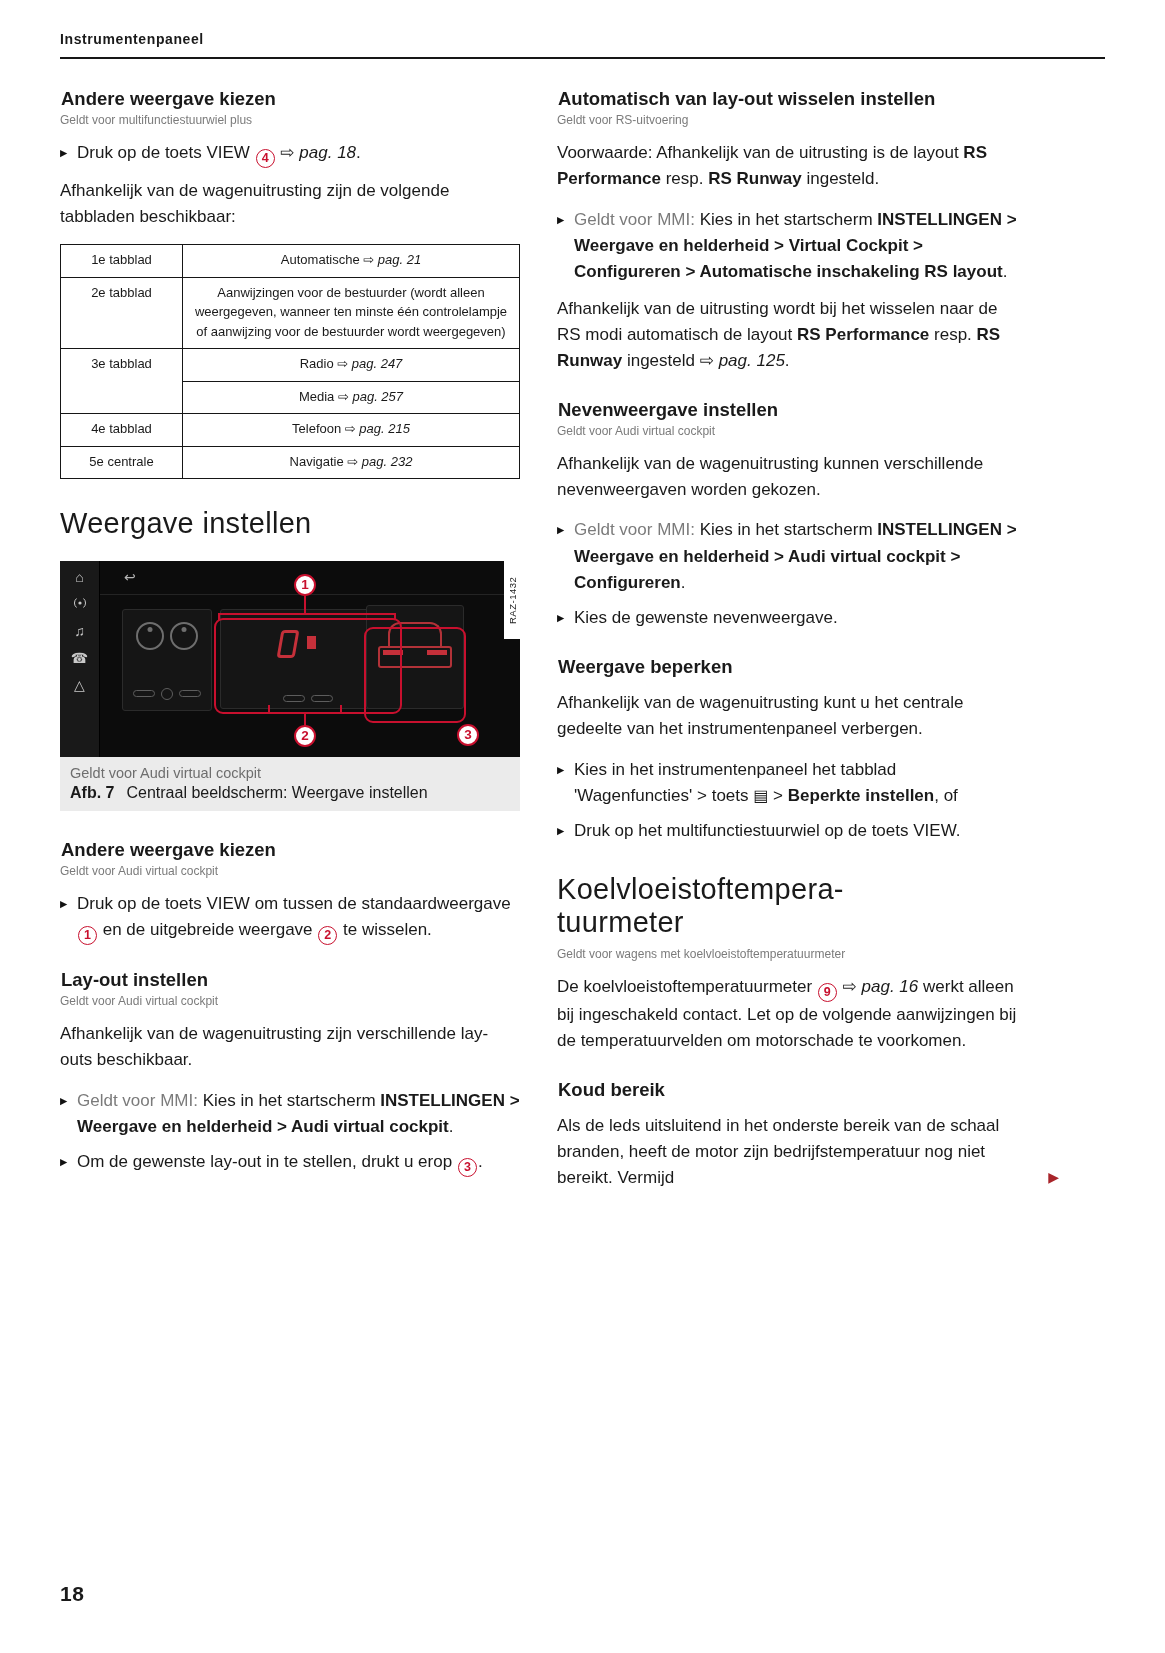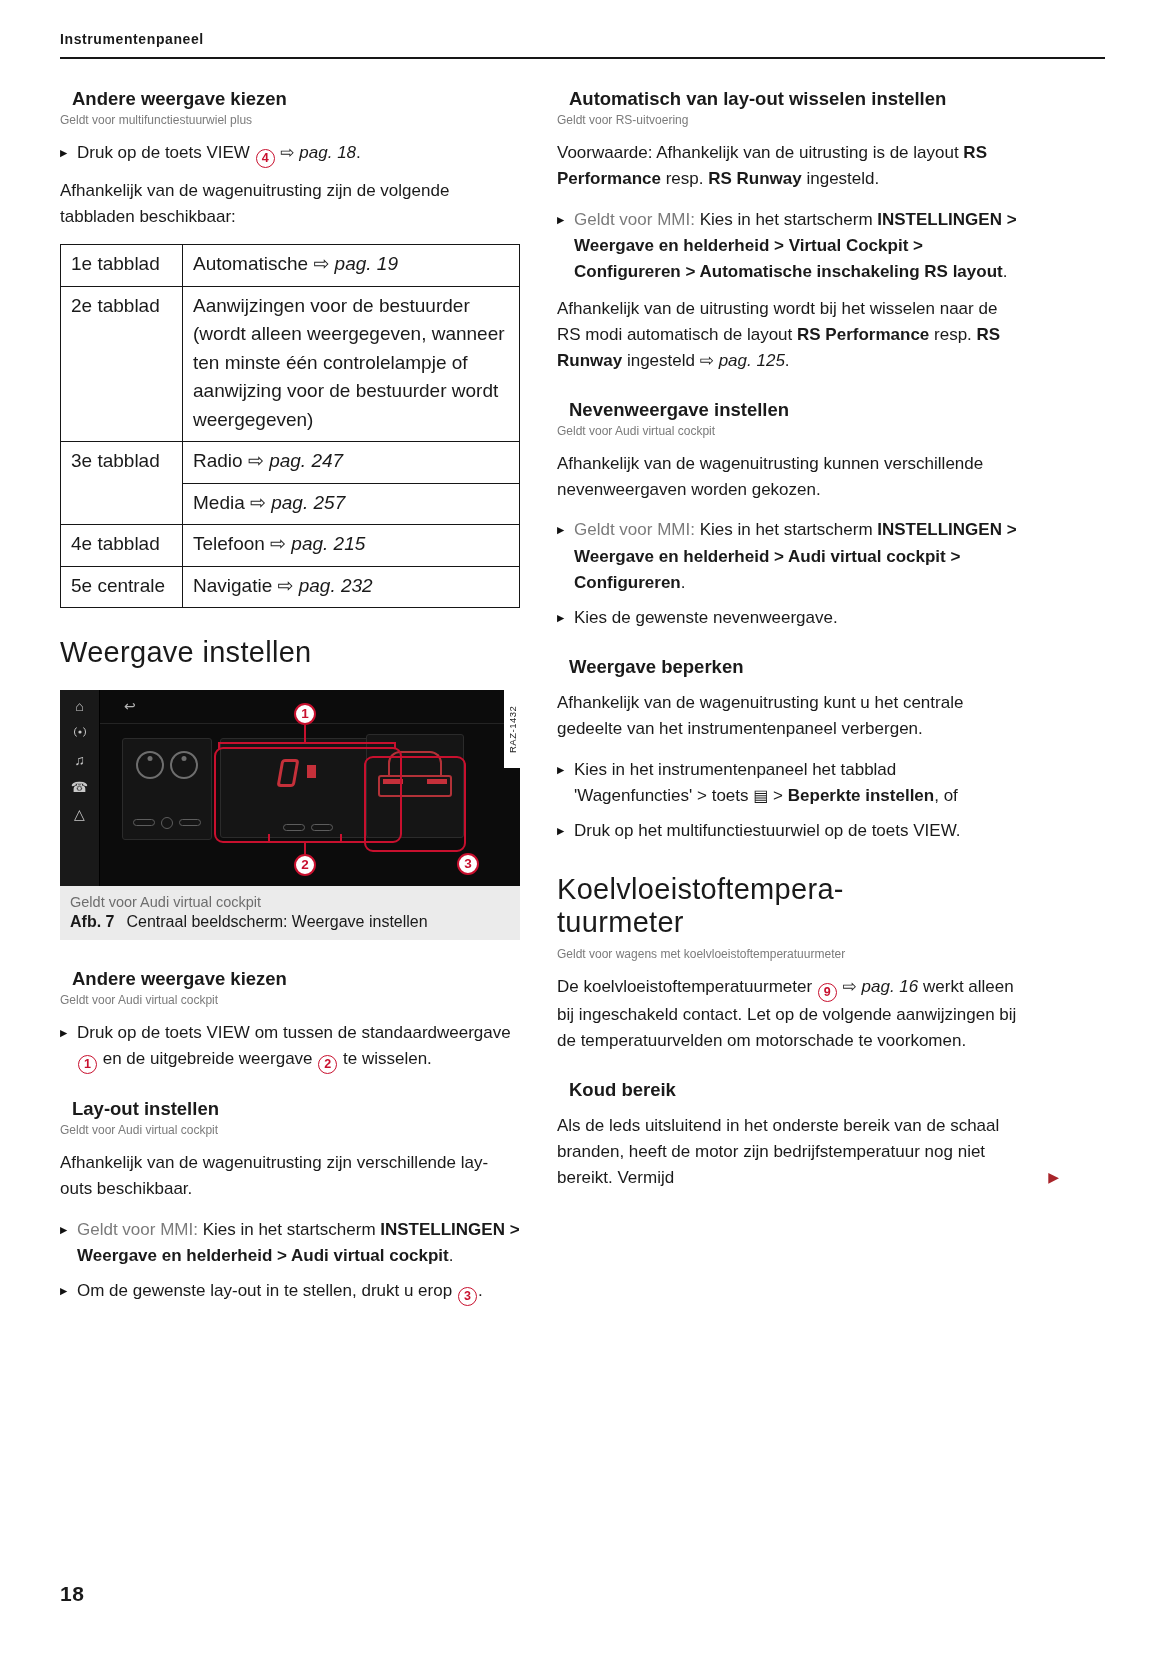--- a/index.html
+++ b/index.html
@@ -14,21 +14,21 @@
 
   
   .hdr { position:absolute; left:60px; top:30px; width:1045px;
          border-bottom:2px solid var(--ink); padding-bottom:9px; }
   .hdr-title { font-size:14px; font-weight:700; letter-spacing:.6px; }
 
   
   .cols { position:absolute; left:60px; top:88px; display:flex; gap:37px; }
   .col { width:460px; }
 
-  h3.sec-title { font-size:18.5px; font-weight:700; margin:0 12px 3px; }
+  h3.sec-title { font-size:18.5px; font-weight:700; margin:0 1px 3px; }
   .subtitle { font-size:12px; color:var(--gray); margin:0 0 13px; }
   p.body, .bullet { font-size:17px; line-height:1.55; }
   p.body { margin:0 0 14px; }
   .bullet { position:relative; padding-left:17px; margin:0 0 9px; }
   .bullet::before { content:"▶"; position:absolute; left:0; top:6px; font-size:9.5px; color:#111; }
   section.section { margin-bottom:24px; }
   .h2 { font-size:29px; font-weight:400; letter-spacing:.3px; line-height:1.15;
         margin:28px 0 20px; white-space:pre-line; }
   .h2.koel { margin:28px 0 8px; }
 
@@ -38,21 +38,21 @@
   .rt-gray { color:var(--gray); }
   .rt-menuicon { font-size:16px; }
   .rt-circ { display:inline-flex; align-items:center; justify-content:center;
              width:19px; height:19px; border:1.5px solid var(--red); border-radius:50%;
              color:var(--red); font-weight:700; font-size:12.5px; line-height:1;
              vertical-align:-4px; margin:0 1px; font-style:normal; }
 
   
   table.tabs { border-collapse:collapse; width:100%; margin:4px 0 6px; border:1.5px solid var(--ink); }
   table.tabs td { border:1px solid var(--ink); vertical-align:top; padding:5px 10px 7px;
-                  font-size:19px; line-height:1.5; }
+                  font-size:13px; line-height:1.5;text-align:center; }
   td.tl { width:122px; }
 
   
   figure.figure { margin:0 0 28px; }
   .fig-img { position:relative; width:460px; height:196px; background:#0c0c0c; overflow:hidden; }
   .fig-sidebar { position:absolute; left:0; top:0; bottom:0; width:40px; background:#191919;
                  border-right:1px solid #000; display:flex; flex-direction:column;
                  align-items:center; padding:9px 0; gap:13px; z-index:1; }
   .fic { color:#c9c9c9; font-size:14px; line-height:1; }
   .fig-main { position:absolute; left:40px; top:0; right:0; bottom:0; z-index:1; }
@@ -119,21 +119,21 @@
         <div class="subtitle">Geldt voor multifunctiestuurwiel plus</div>
         <div class="bullet">
           <span><span>Druk op de toets VIEW </span><span class="rt-circ">4</span><span> ⇨ </span><span class="rt-i">pag. 18</span><span>.</span></span>
         </div>
         <p class="body" style="margin-top:10px">Afhankelijk van de wagenuitrusting zijn de volgende tabbladen beschikbaar:</p>
 
         <table class="tabs">
           <tbody>
               <tr>
             <td class="tl">1e tabblad</td>
-            <td><span>Automatische ⇨ </span><span class="rt-i">pag. 19</span></td>
+            <td><span>Automatische ⇨ </span><span class="rt-i">pag. 21</span></td>
           </tr>
           <tr>
             <td class="tl">2e tabblad</td>
             <td><span>Aanwijzingen voor de bestuurder (wordt alleen weergegeven, wanneer ten minste één controlelampje of aanwijzing voor de bestuurder wordt weergegeven)</span></td>
           </tr>
           <tr>
             <td class="tl" rowspan="2">3e tabblad</td>
             <td><span>Radio ⇨ </span><span class="rt-i">pag. 247</span></td>
           </tr>
           <tr>

